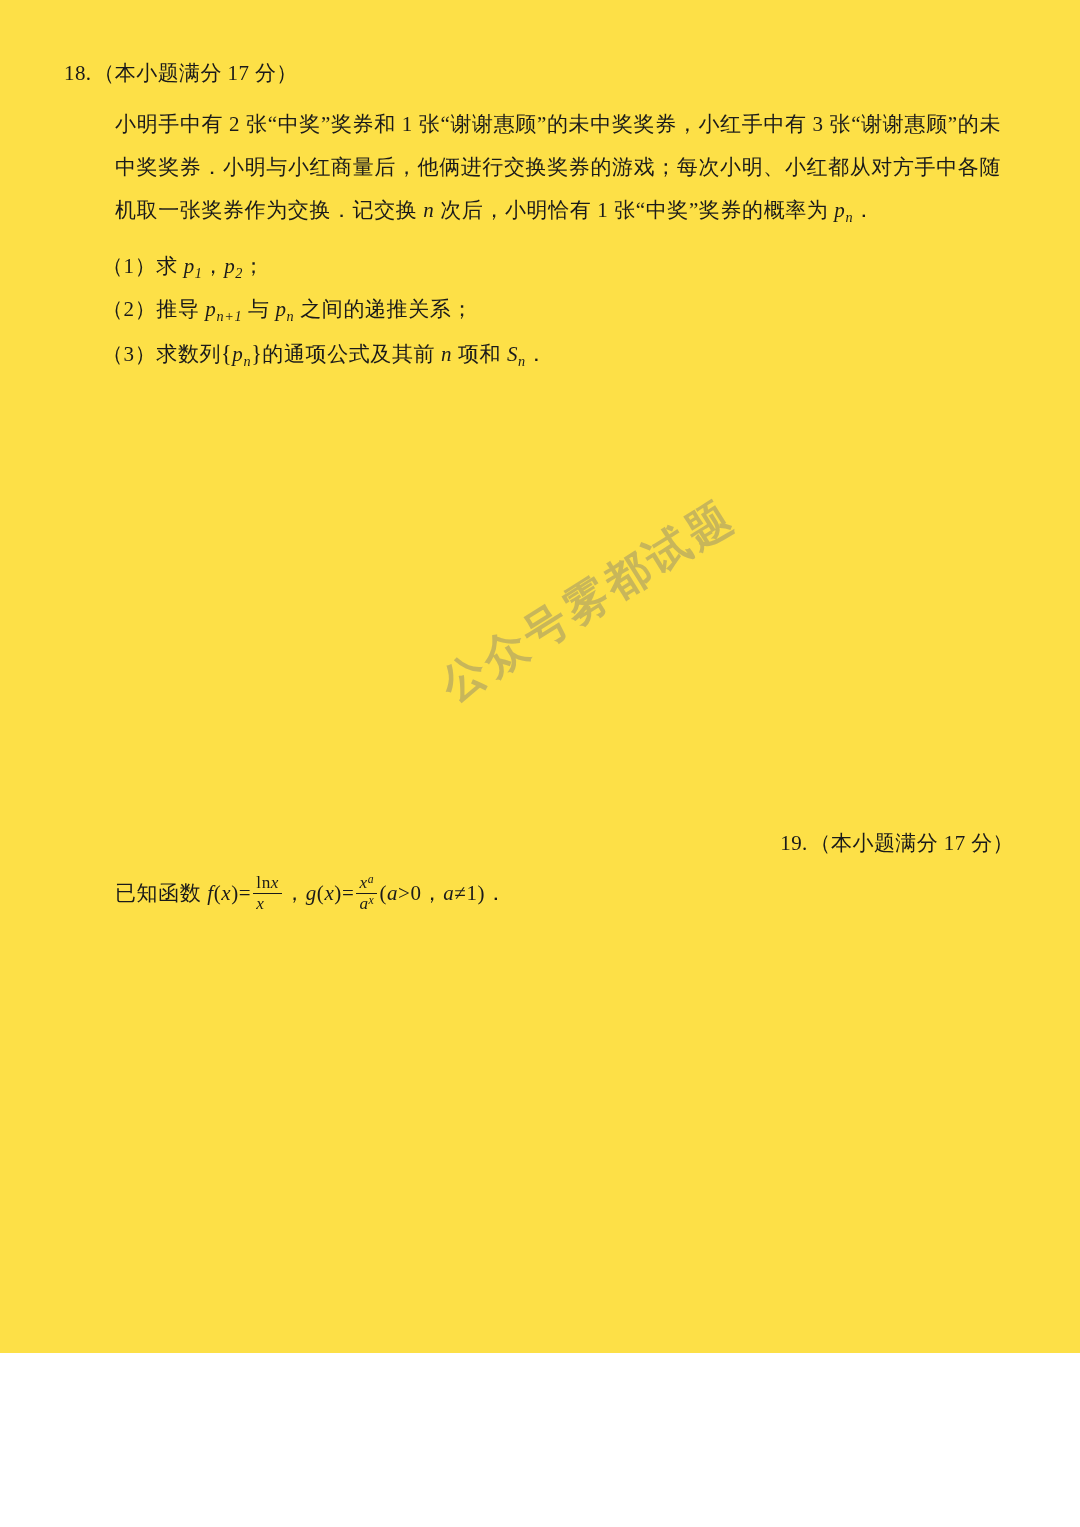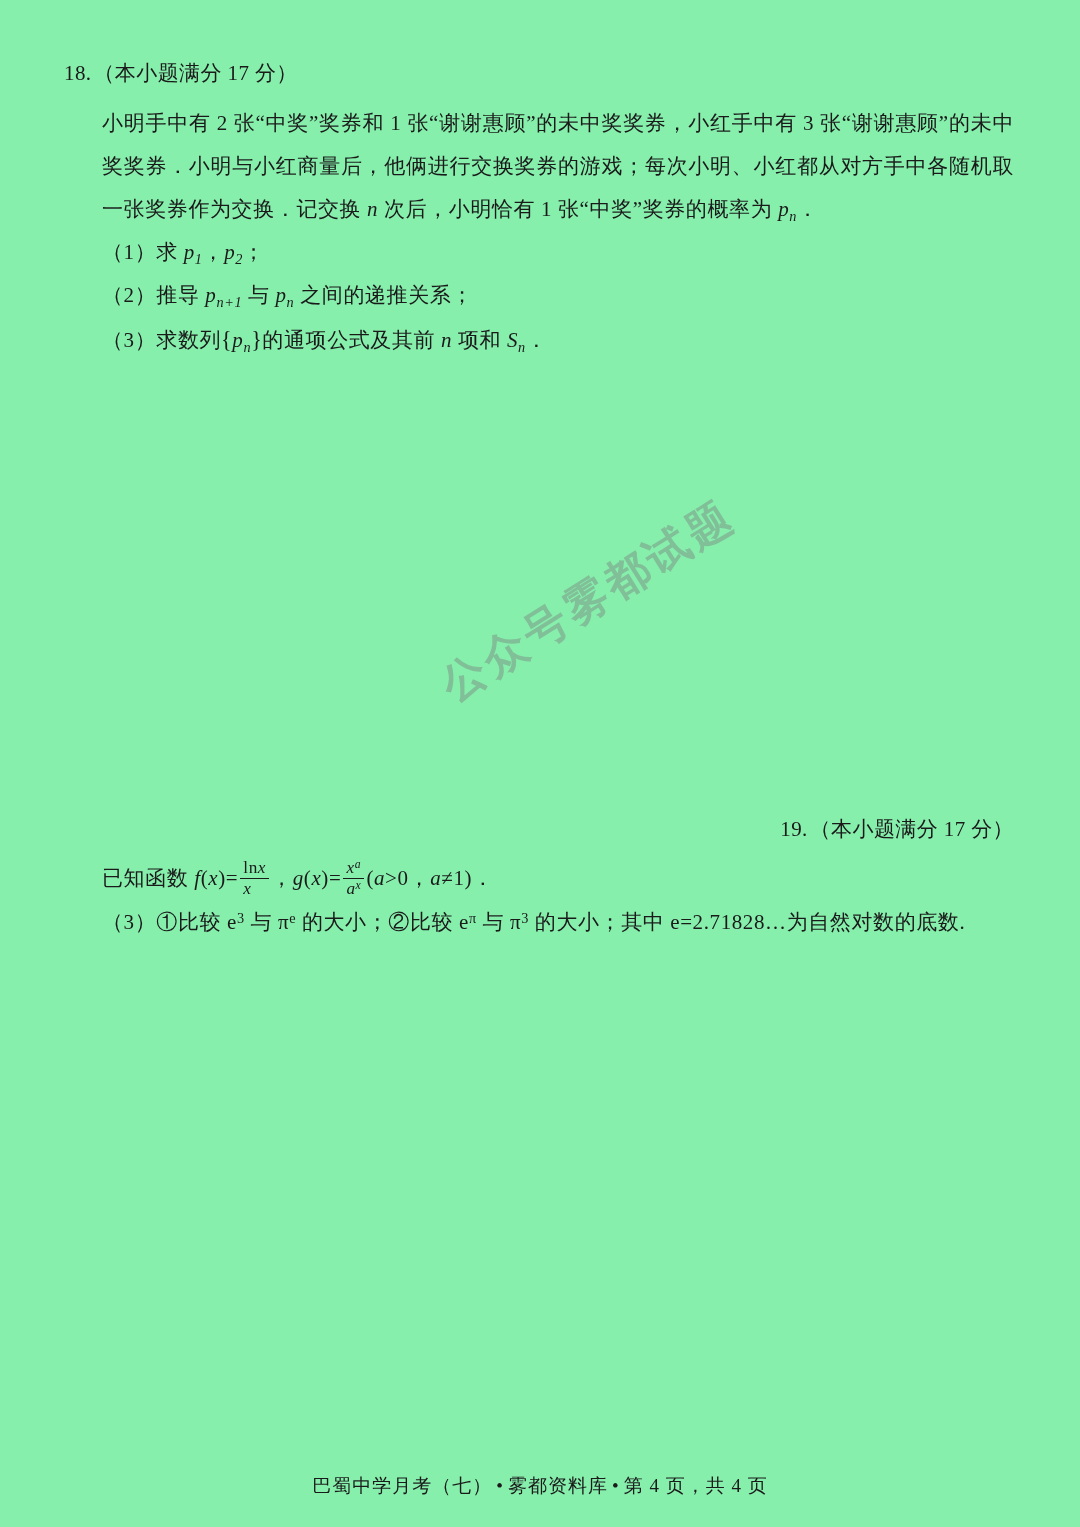--- a/index.html
+++ b/index.html
@@ -7,23 +7,23 @@
     padding: 0;
     background: #ffffff;
   }
   body {
     font-family: "Liberation Serif", "DejaVu Serif", serif;
     color: #1a1a1a;
   }
   .page {
     position: relative;
     width: 1080px;
-    height: 1527px;
+    height: 1353px;
     margin: 0 auto;
-    background: #86efac;
+    background: #fde047;
     overflow: hidden;
   }
   .content {
     position: absolute;
     left: 64px;
     top: 58px;
     width: 950px;
   }
 
   .q-block { margin-bottom: 0; }
@@ -36,21 +36,21 @@
   .q-head .num { margin-right: 2px; }
 
   .q-body {
     margin-top: 12px;
     padding-left: 38px;
     font-size: 21px;
     line-height: 2.05;
     text-align: justify;
     letter-spacing: 0.6px;
   }
-  .q-body p { margin: 0; }
+  .q-body p { margin: 13px; }
 
   .sub {
     padding-left: 38px;
     font-size: 21px;
     line-height: 2.05;
     letter-spacing: 0.6px;
     margin: 0;
   }
 
   i.v { font-style: italic; font-family: "Liberation Serif", serif; }
@@ -129,24 +129,20 @@
 
     <div class="q-block">
       <div class="q-head q19-head">
         <span class="num">19.</span><span>（本小题满分 17 分）</span>
       </div>
 
       <div class="q-body">
         <p>已知函数 <i class="v">f</i>(<i class="v">x</i>)=<span class="frac"><span class="nu">ln<i class="v">x</i></span><span class="de"><i class="v">x</i></span></span>，<i class="v">g</i>(<i class="v">x</i>)=<span class="frac"><span class="nu"><i class="v">x</i><span class="sp"><i class="v">a</i></span></span><span class="de"><i class="v">a</i><span class="sp"><i class="v">x</i></span></span></span>(<i class="v">a</i>&gt;0，<i class="v">a</i>≠1)．</p>
       </div>
 
-      <p class="sub">（3）①比较 e<span class="sp">3</span> 与 π<span class="sp">e</span> 的大小；②比较 e<span class="sp">π</span> 与 π<span class="sp">3</span> 的大小；其中 e=2.71828…为自然对数的底数.</p>
     </div>
 
   </div>
 
   <div class="watermark">公众号雾都试题</div>
 
-  <div class="footer">
-    <span>巴蜀中学月考（七）</span><span class="sep">•</span><span>雾都资料库</span><span class="sep">•</span><span>第 4 页，共 4 页</span>
-  </div>
 
 </div>
 
 </body></html>

